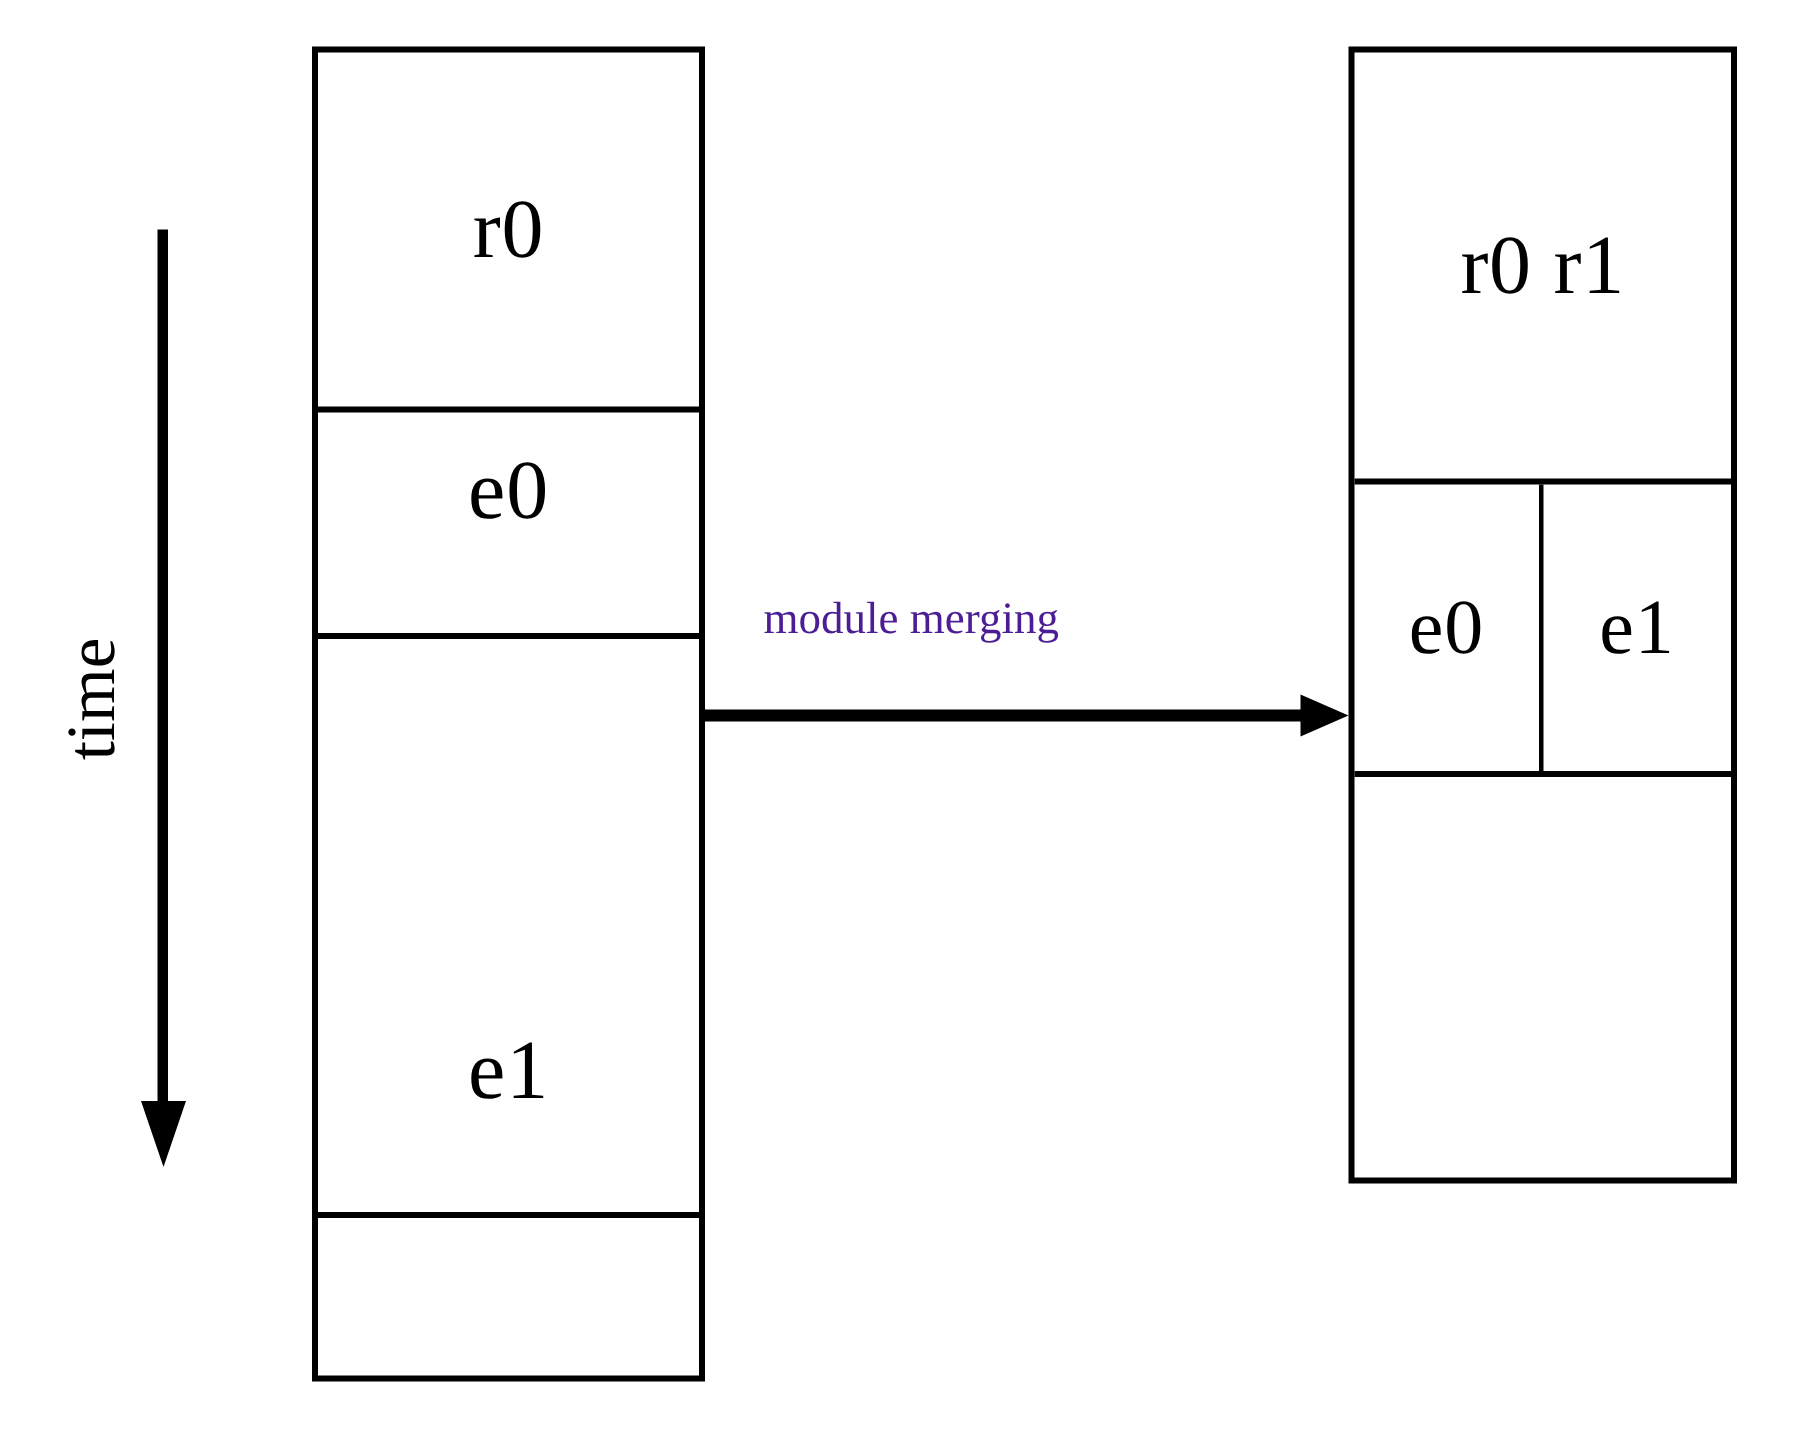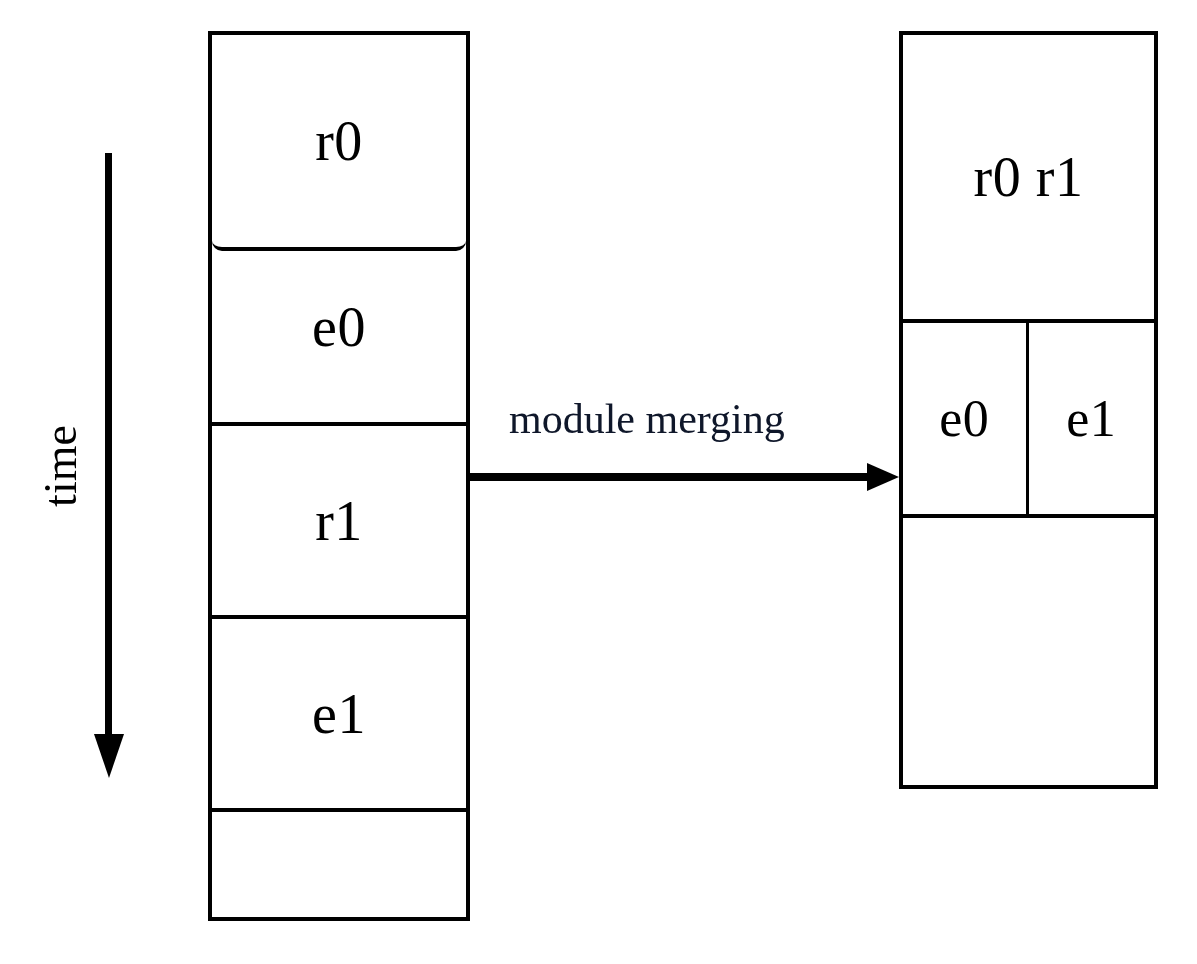--- a/index.html
+++ b/index.html
@@ -108,50 +108,47 @@
     position: absolute;
     width: 0;
     height: 0;
     border-top: 14px solid transparent;
     border-bottom: 14px solid transparent;
     border-left: 32px solid #000000;
   }
   #merge-label {
     position: absolute;
     font-family: "Liberation Serif", "DejaVu Serif", serif;
-    font-size: 42px;
+    font-size: 30px;
     line-height: 1;
-    color: #0f172a;
+    color: #4c1d95;
     white-space: pre;
   }
 </style>
 </head>
 <body>
 
 <div id="canvas">
 
   <div id="time-arrow-group" style="left:0px; top:0px; width:200px; height:964px;">
     <div class="v-arrow-shaft" style="left:105px; top:153px; width:7px; height:583px;"></div>
     <div class="v-arrow-head" style="left:94px; top:734px;"></div>
     <div id="time-label" style="left:-7px; top:441px; width:140px; height:50px;">time</div>
   </div>
 
   <div class="column" style="left:208px; top:31px; width:262px; height:890px;">
 
-    <div class="cell divided-bottom" style="top:0px; height:216px;border-radius:10px;">
+    <div class="cell divided-bottom" style="top:0px; height:240px;">
       <span class="cell-label">r0</span>
     </div>
 
     <div class="cell divided-bottom" style="top:196px; height:195px;">
       <span class="cell-label">e0</span>
     </div>
 
-    <div class="cell divided-bottom" style="top:391px; height:193px;">
-      <span class="cell-label">r1</span>
-    </div>
 
     <div class="cell divided-bottom" style="top:584px; height:193px;">
       <span class="cell-label">e1</span>
     </div>
 
     <div class="cell" style="top:777px; height:105px;">
       <span class="cell-label"></span>
     </div>
   </div>
 

